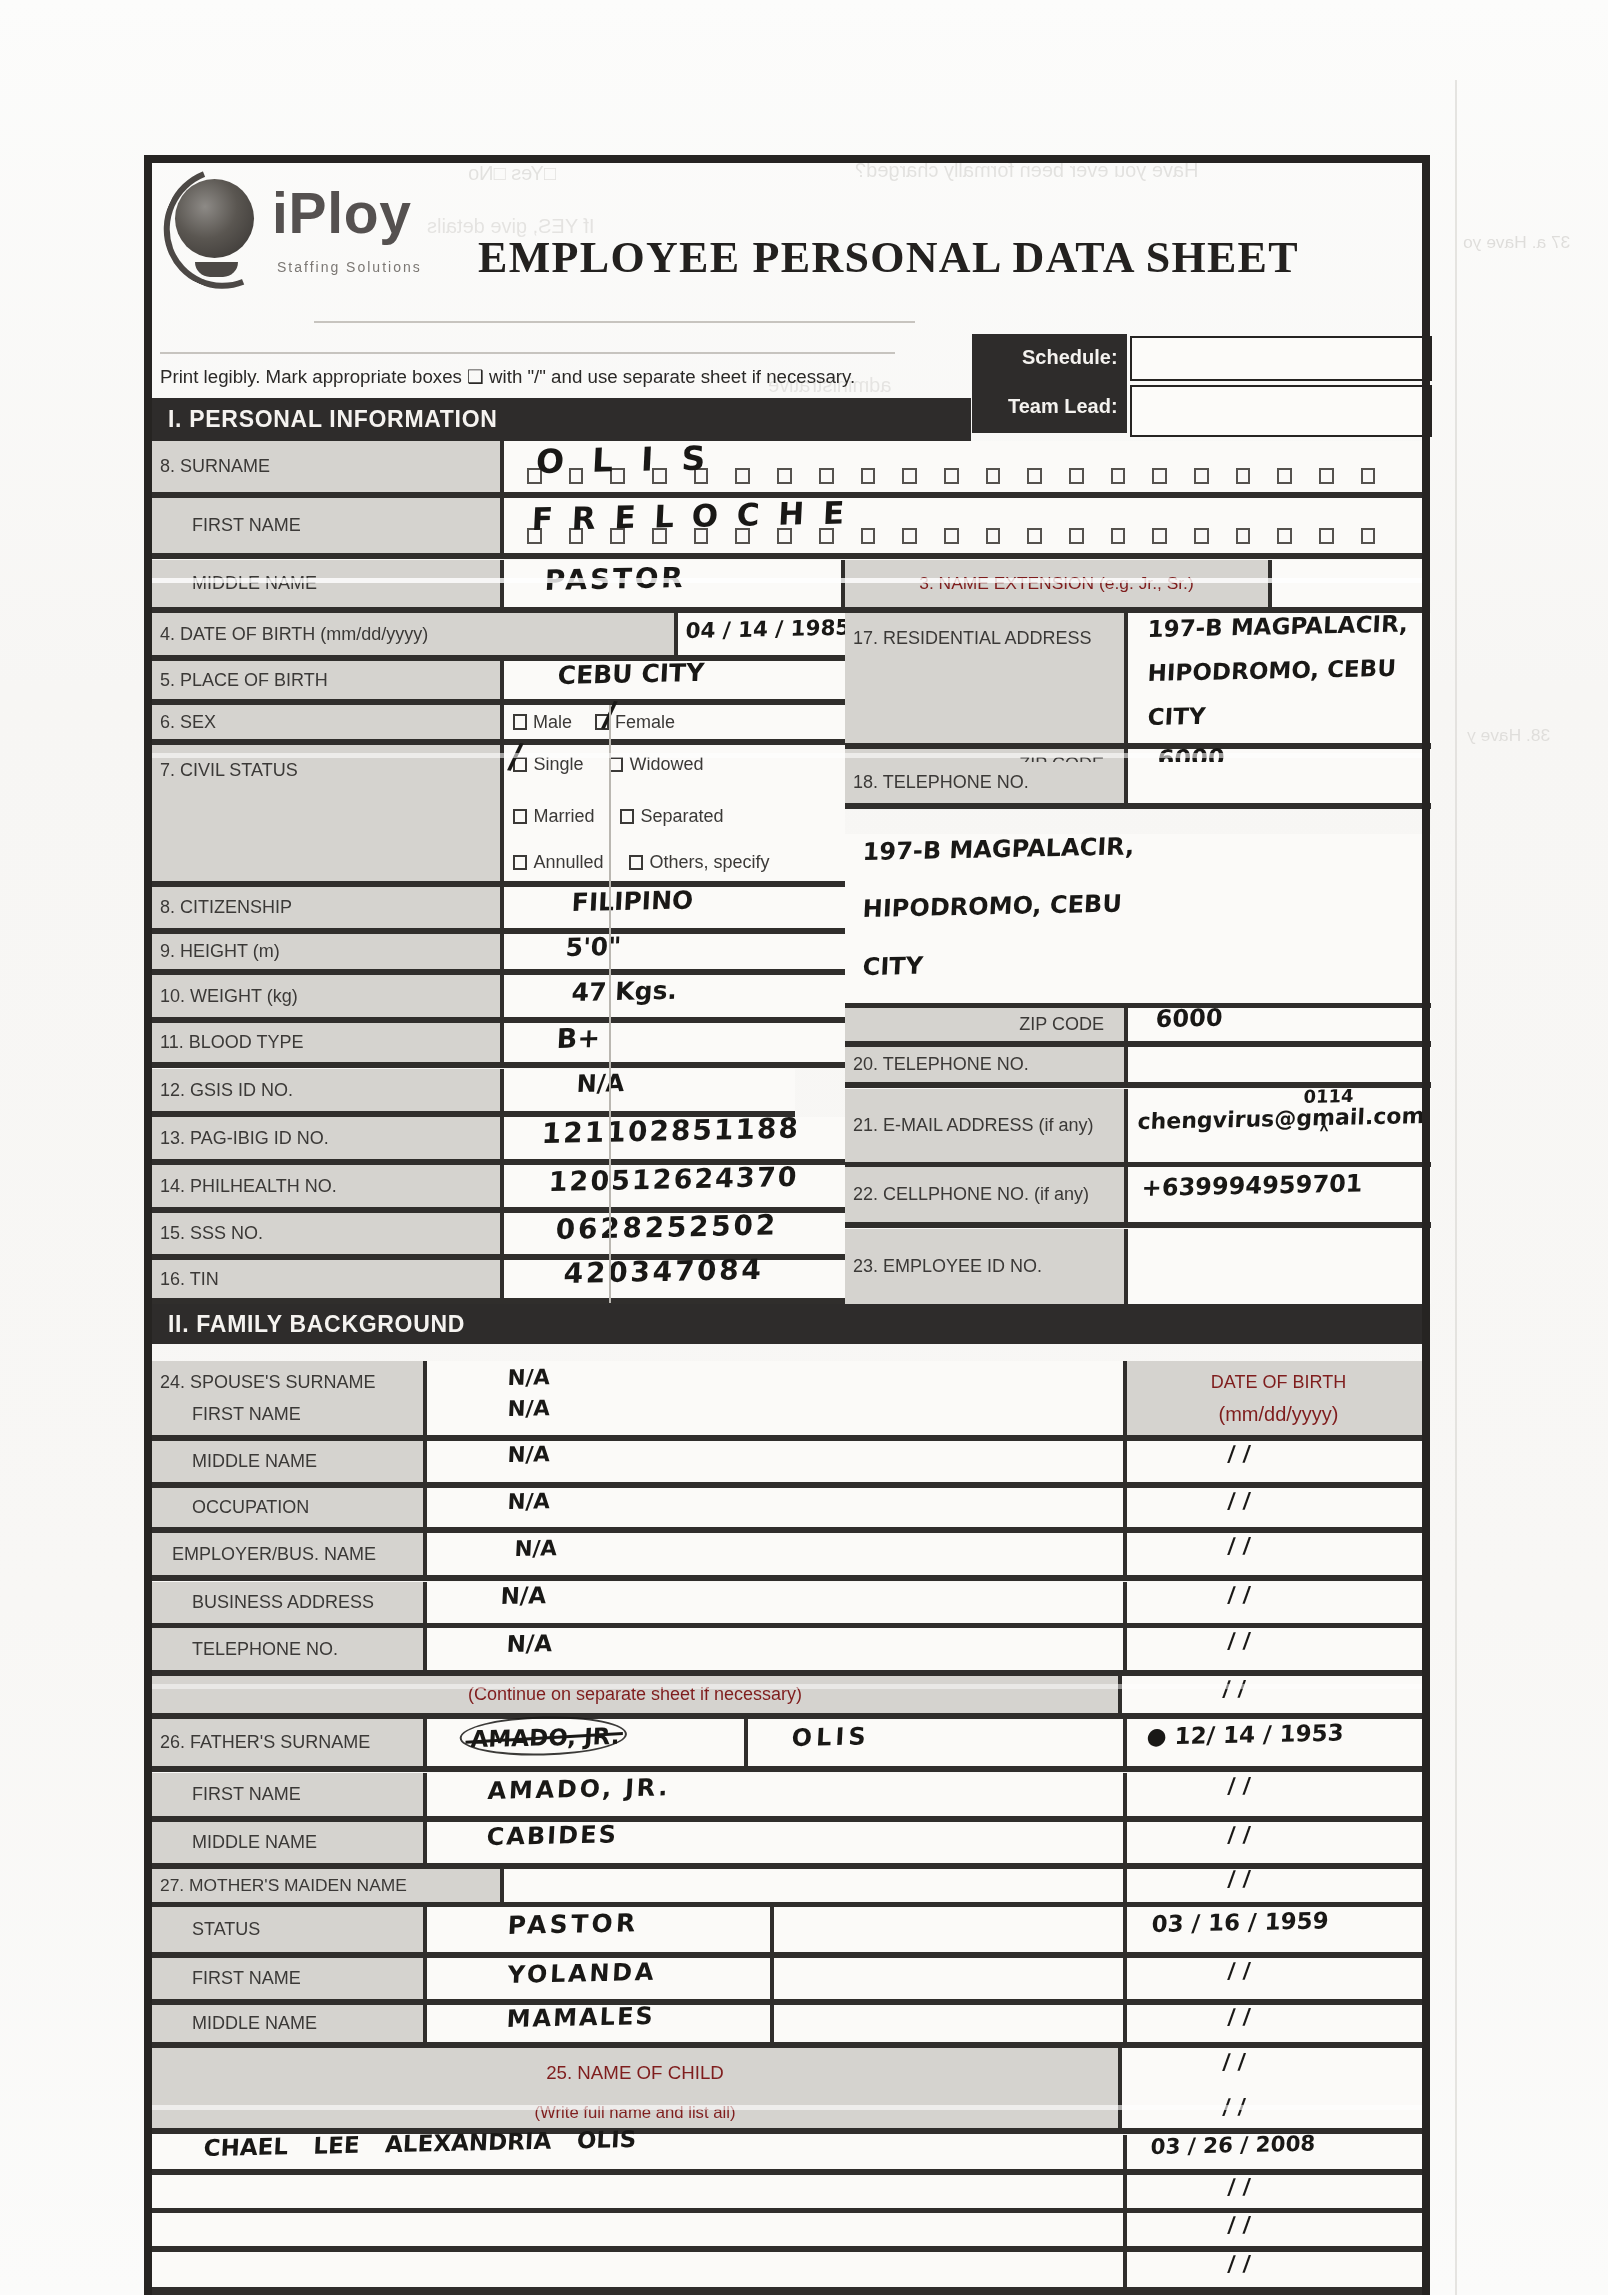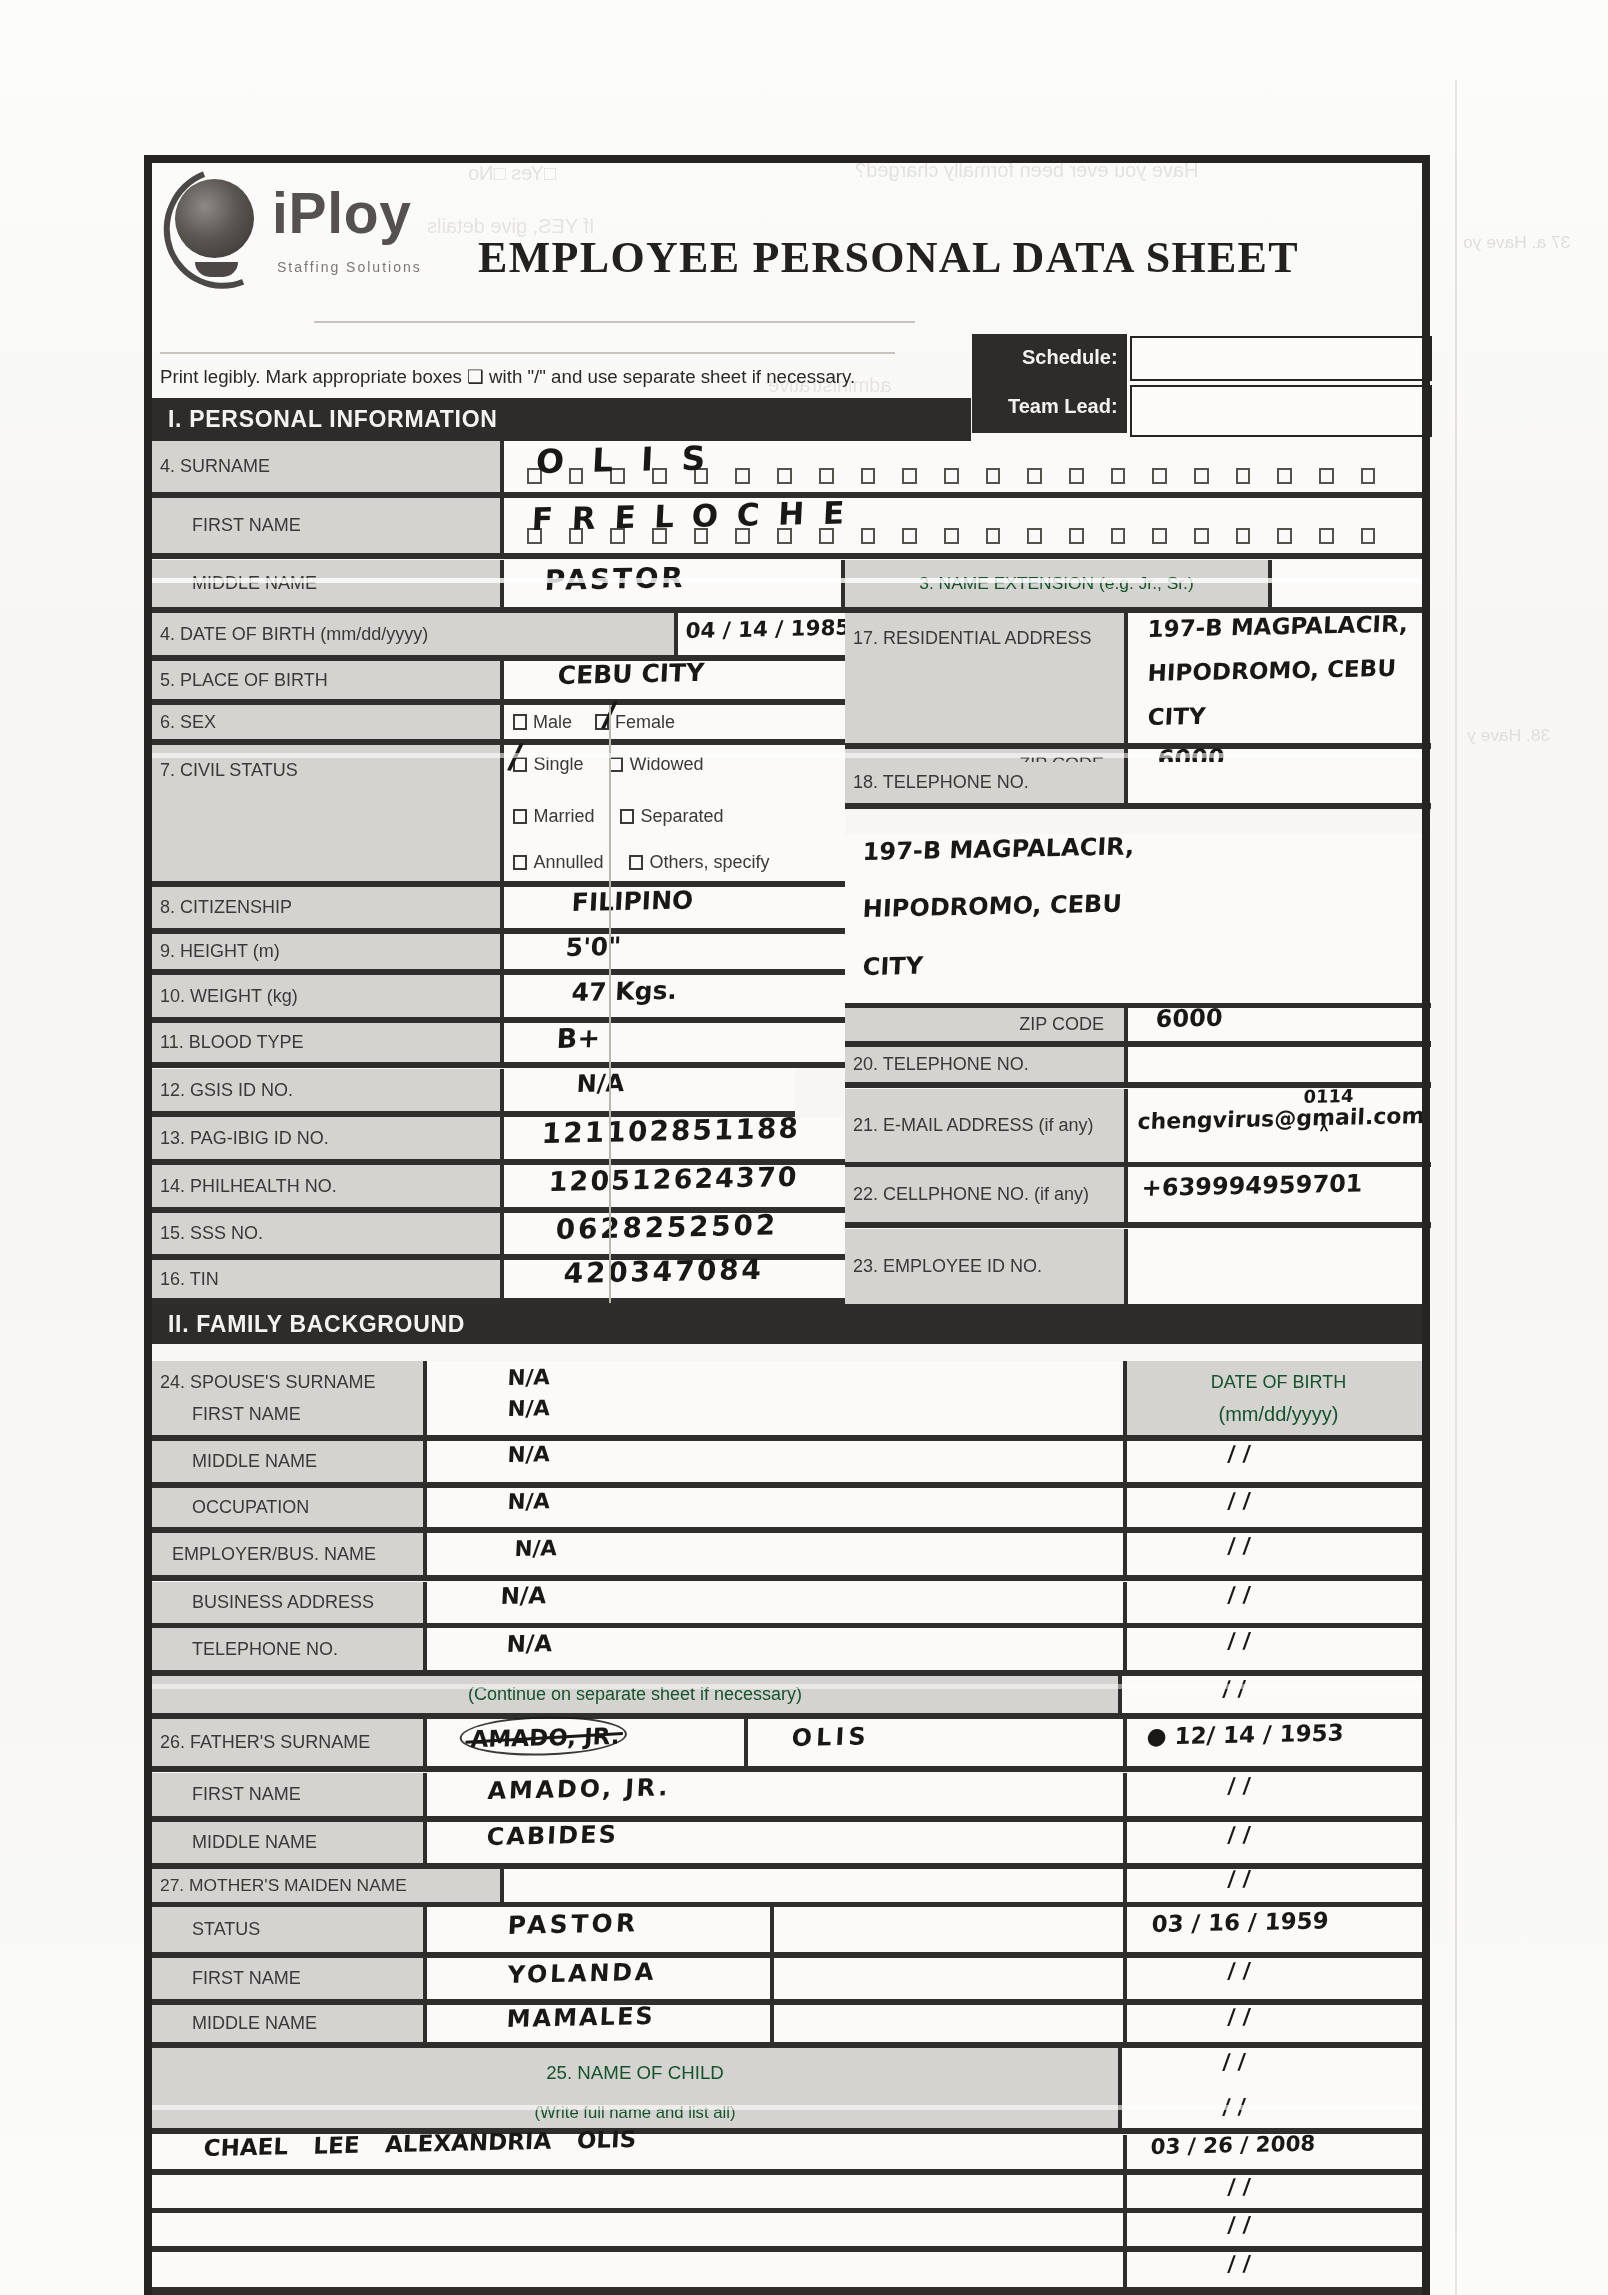--- a/index.html
+++ b/index.html
@@ -46,21 +46,21 @@
   
   .row{position:absolute;display:flex;box-sizing:border-box;border-bottom:6.7px solid #302e2c;z-index:2;}
   .lab{background:#d5d3cf;border-right:4.7px solid #302e2c;box-sizing:border-box;
        display:flex;align-items:center;font-size:18px;color:#3b3937;padding-left:8px;}
   .lab.sub{padding-left:40px;}
   .lab.right{justify-content:flex-end;padding-right:20px;}
   .lab.top{align-items:flex-start;padding-top:14.7px;}
   .val{background:#fbfaf8;position:relative;flex:1;box-sizing:border-box;}
   .cellsplit{border-right:4px solid #302e2c;box-sizing:border-box;position:relative;background:#fbfaf8;}
   .graycell{background:#d5d3cf;display:flex;align-items:center;justify-content:center;
-            font-size:18px;color:#14532d;box-sizing:border-box;}
+            font-size:18px;color:#7f1d1d;box-sizing:border-box;}
 
   
   .hw{font-family:"DejaVu Sans",sans-serif;font-weight:700;color:#191816;
       transform:skewX(-4deg) rotate(-1.2deg);transform-origin:left bottom;position:absolute;white-space:nowrap;}
 
   
   .boxrow{position:absolute;display:flex;gap:27px;}
   .sq{width:14.7px;height:16px;border:2px solid #55524e;box-sizing:border-box;background:transparent;}
 
   
@@ -141,21 +141,21 @@
   </div>
   <div class="winput" style="left:1130px;top:336px;width:298px;height:41px"><span></span></div>
   <div class="winput" style="left:1130px;top:385px;width:298px;height:48px"><span></span></div>
 
   <div class="secbar" style="left:152px;top:398px;width:819px;height:43px">
       <span>I. PERSONAL INFORMATION</span>
     </div>
 
   <div class="row" style="left:152px;top:441px;width:1278px;height:57px">
     <div class="lab" style="width:352px">
-        <span>4. SURNAME</span>
+        <span>8. SURNAME</span>
       </div>
     <div class="val">
       <div class="boxrow" style="left:23px;bottom:8px">
           <span class="sq"></span>
           <span class="sq"></span>
           <span class="sq"></span>
           <span class="sq"></span>
           <span class="sq"></span>
           <span class="sq"></span>
           <span class="sq"></span>

